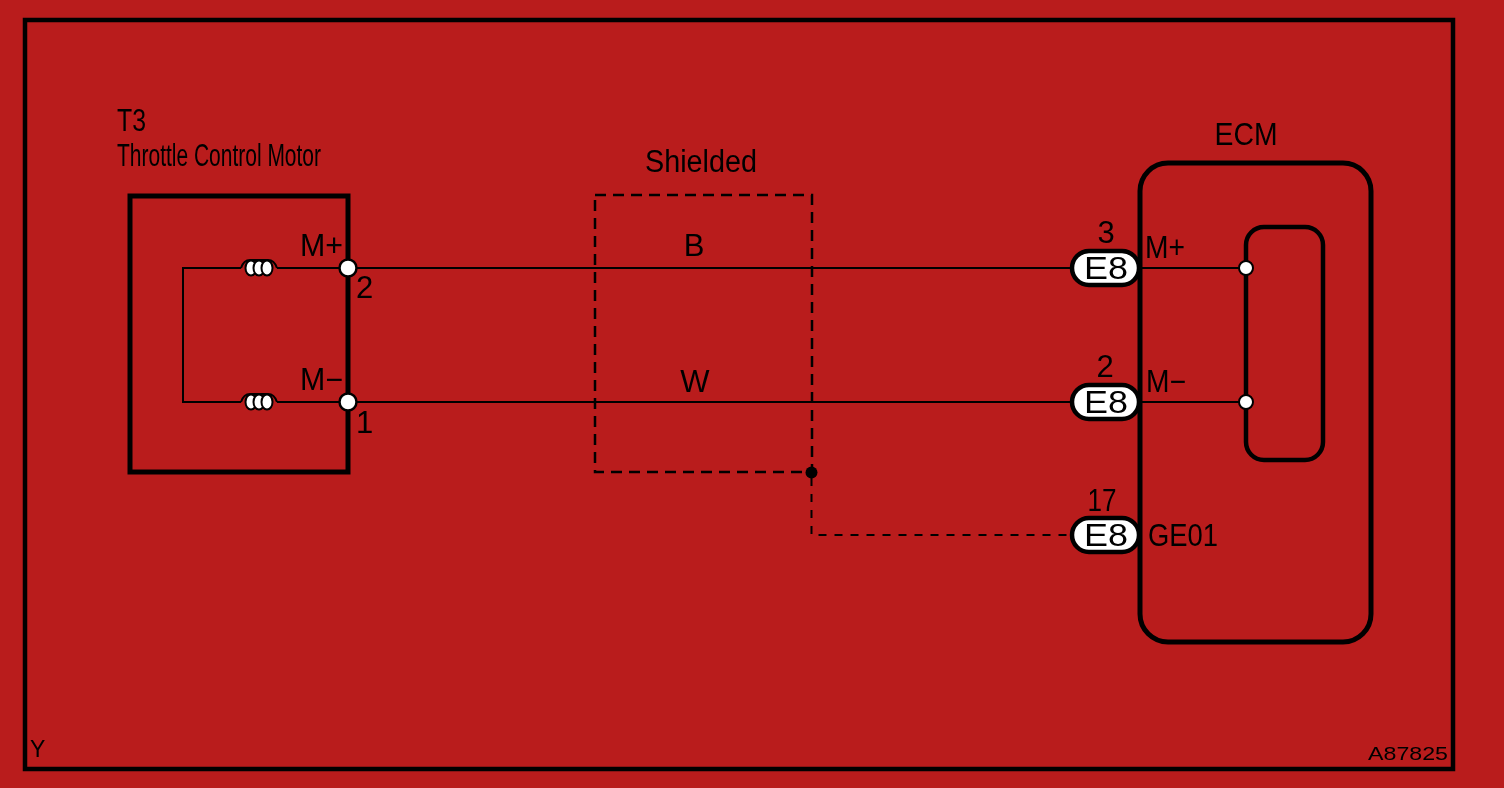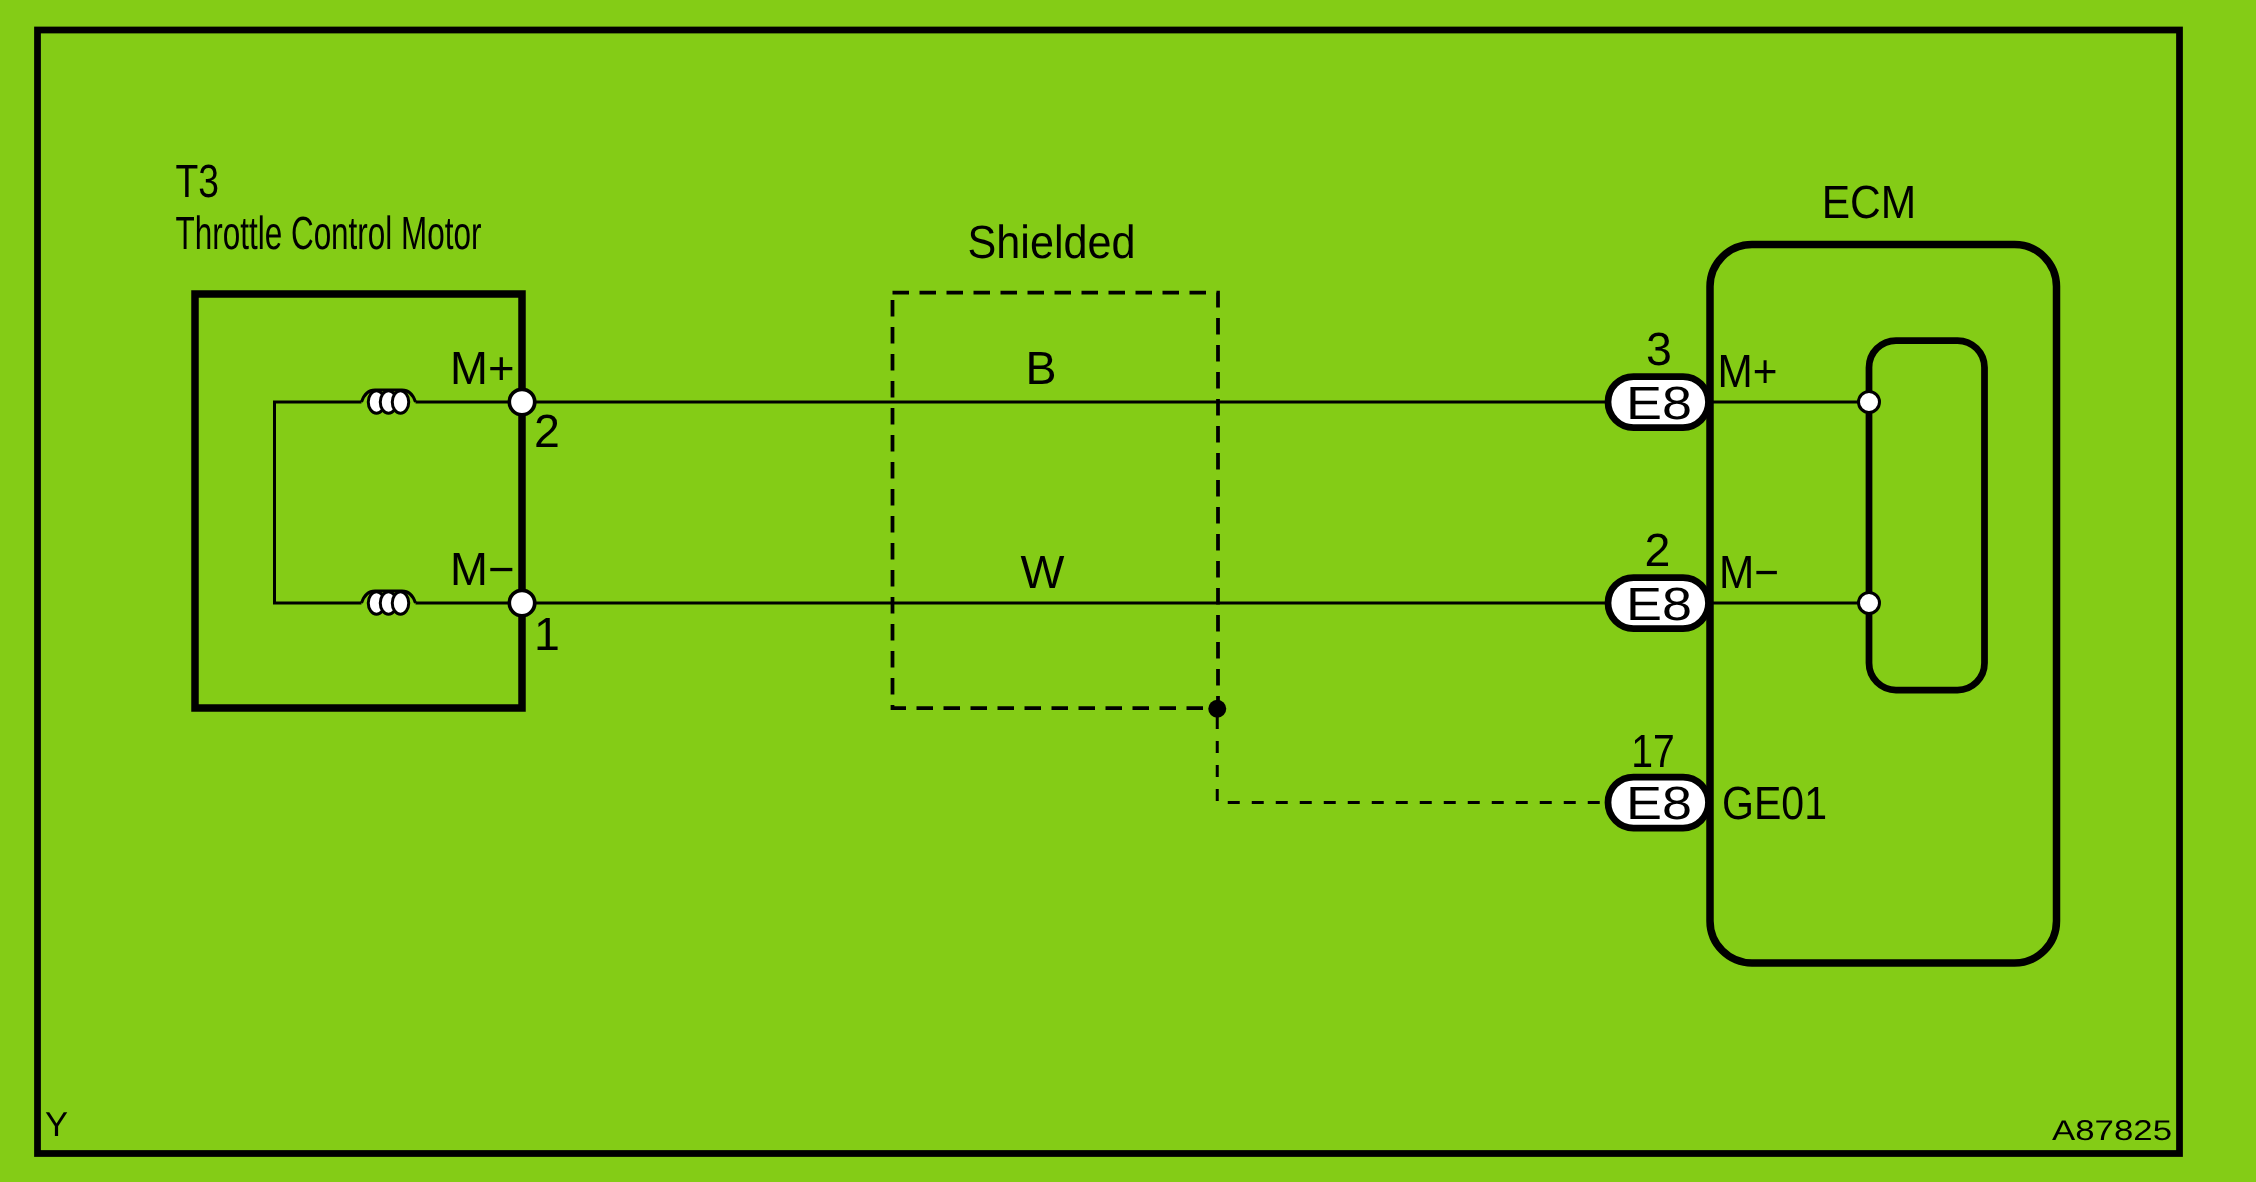--- a/index.html
+++ b/index.html
@@ -1,20 +1,20 @@
 <!DOCTYPE html>
 <html><head>
 <meta charset="utf-8">
 <style>
   html, body { margin: 0; padding: 0; background: #ffffff; }
   .stage {
     position: relative;
     width: 1504px;
     height: 788px;
-    background: #84cc16;
+    background: #b91c1c;
     font-family: "Liberation Sans", sans-serif;
     overflow: hidden;
   }
   svg { display: block; }
   .lbl {
     font-family: "Liberation Sans", sans-serif;
     fill: #000000;
     font-size: 31px;
   }
   .lbl-small { font-size: 23px; }

